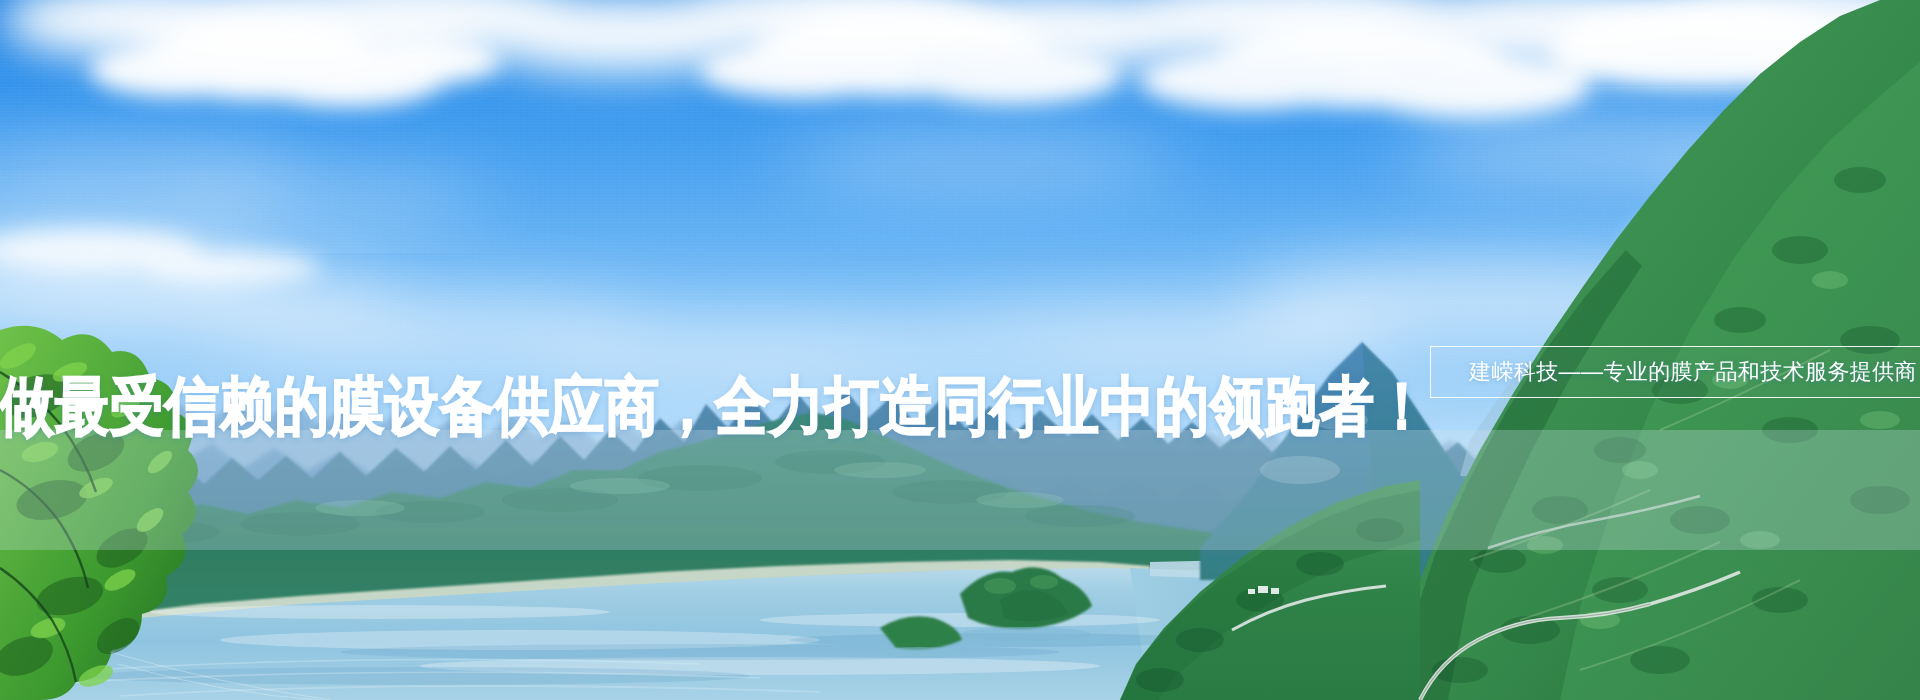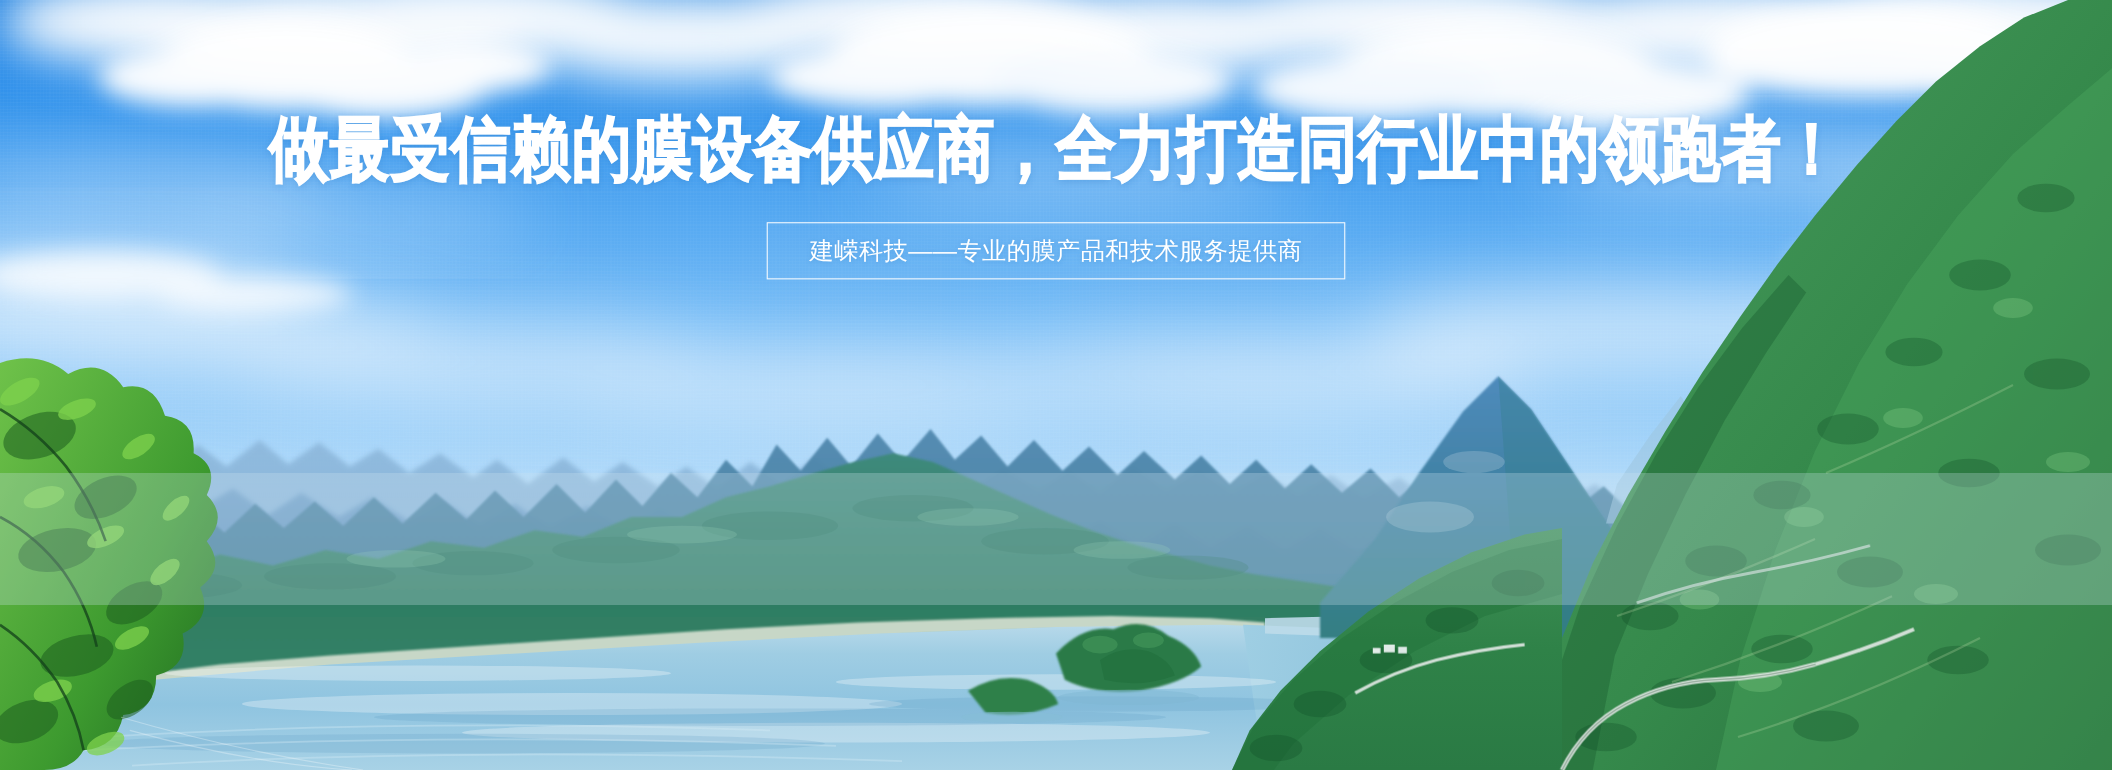--- a/index.html
+++ b/index.html
@@ -35,21 +35,21 @@
       repeating-linear-gradient(90deg, rgba(255,255,255,.025) 0 1px, rgba(0,0,0,0) 1px 3px);
     opacity:.8;
   }
 
   
   .land{position:absolute;left:0;top:0;width:1920px;height:700px;}
 
   
   .content{
     position:absolute;left:0;top:0;width:1920px;height:700px;
-    display:flex;flex-direction:column;align-items:center;
+    display:flex;flex-direction:row;align-items:center;
     pointer-events:none;
   }
   .headline{
     margin-top:104px;
     font-size:54px;
     line-height:1;
     font-weight:bold;
     color:#ffffff;
     letter-spacing:1px;
     white-space:nowrap;

